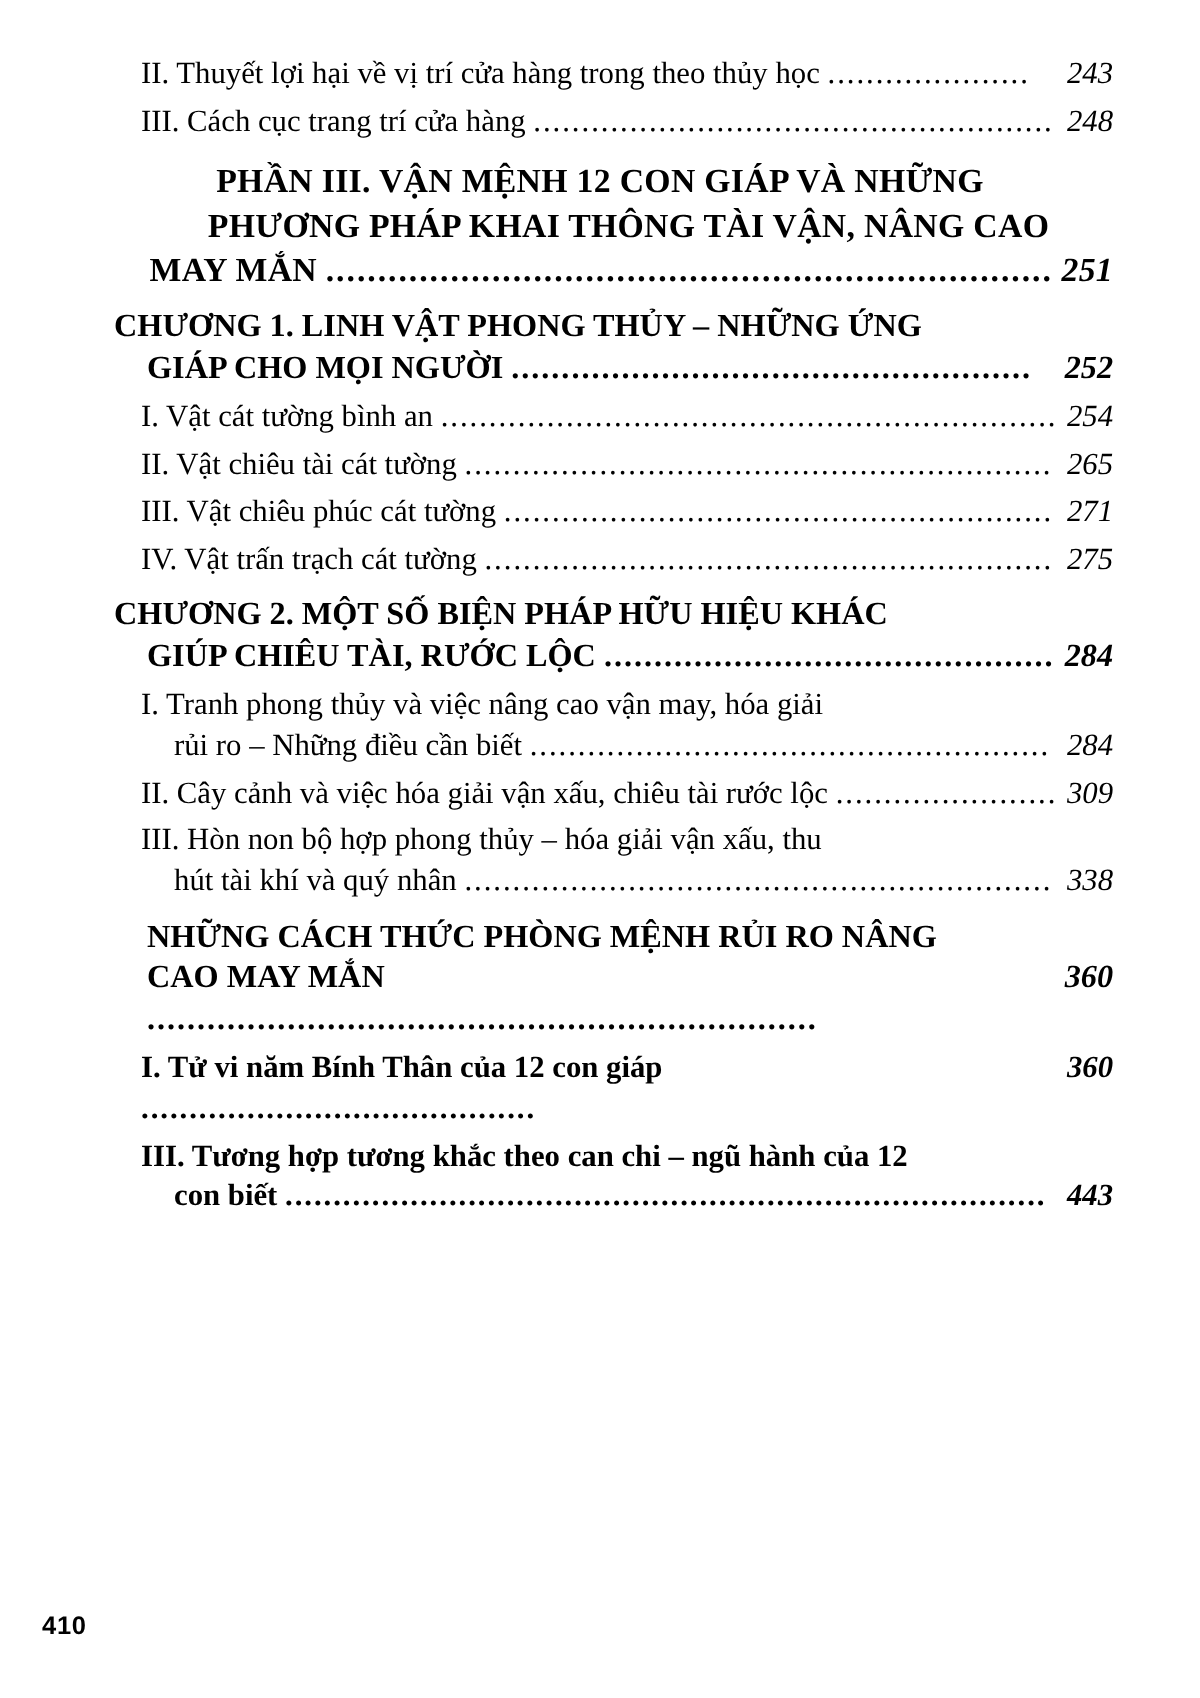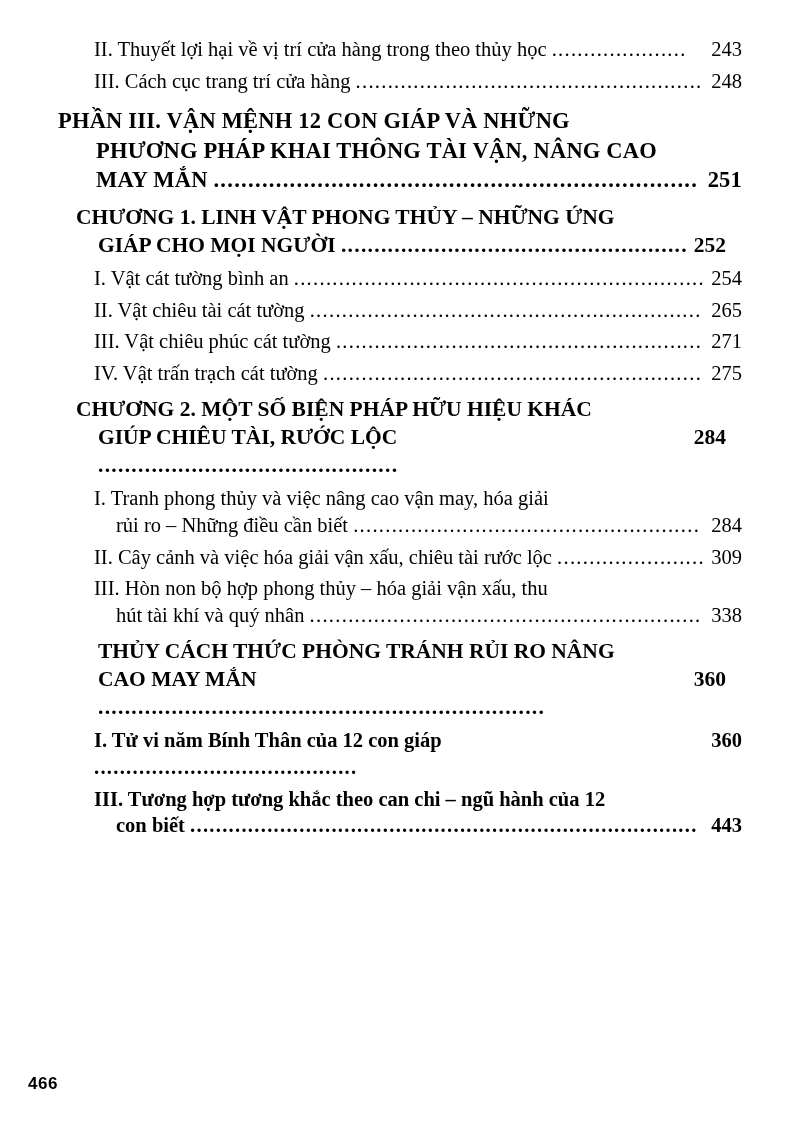--- a/index.html
+++ b/index.html
@@ -41,40 +41,42 @@
     
   }
   .leader {
     display: inline;
     letter-spacing: 1.3px;
     word-spacing: 0px;
   }
   .pg {
     float: right;
     margin-left: 2px;
+    font-style: italic;
   }
   
   .lvl-part {
     font-weight: bold;
     font-size: 22.5px;
     letter-spacing: 0.2px;
     margin: 12px 0 4px 0;
+    text-align: center;
   }
   .lvl-part .body {
     padding-left: 0;
     text-indent: 0;
   }
   .lvl-part .cont {
     display: block;
     padding-left: 38px;
   }
   .lvl-chap {
     font-weight: bold;
     font-size: 21.5px;
-    margin: 10px 16px 3px 0;
+    margin: 10px 0 3px 0;
     padding-left: 18px;
   }
   .lvl-chap .cont {
     display: block;
     padding-left: 22px;
   }
   .lvl-sec {
     font-size: 20.5px;
     margin: 5px 0 3px 0;
     padding-left: 36px;
@@ -137,25 +139,25 @@
         <div class="cont"><span class="pg">284</span><span class="txt">rủi ro – Những điều cần biết </span><span class="leader">......................................................</span></div>
       </div>
       <div class="entry lvl-sec">
         <div class="body"><span class="pg">309</span><span class="txt">II. Cây cảnh và việc hóa giải vận xấu, chiêu tài rước lộc </span><span class="leader">.......................</span></div>
       </div>
       <div class="entry lvl-sec">
         <div class="body"><span class="txt">III. Hòn non bộ hợp phong thủy – hóa giải vận xấu, thu</span></div>
         <div class="cont"><span class="pg">338</span><span class="txt">hút tài khí và quý nhân </span><span class="leader">.............................................................</span></div>
       </div>
       <div class="entry lvl-chap">
-        <div class="cont"><span class="txt">THỦY CÁCH THỨC PHÒNG TRÁNH RỦI RO NÂNG</span></div>
+        <div class="cont"><span class="txt">NHỮNG CÁCH THỨC PHÒNG MỆNH RỦI RO NÂNG</span></div>
         <div class="cont"><span class="pg">360</span><span class="txt">CAO MAY MẮN </span><span class="leader">...................................................................</span></div>
       </div>
       <div class="entry lvl-sec bold">
         <div class="body"><span class="pg">360</span><span class="txt">I. Tử vi năm Bính Thân của 12 con giáp </span><span class="leader">.........................................</span></div>
       </div>
       <div class="entry lvl-sec bold">
         <div class="body"><span class="txt">III. Tương hợp tương khắc theo can chi – ngũ hành của 12</span></div>
         <div class="cont"><span class="pg">443</span><span class="txt">con biết </span><span class="leader">...............................................................................</span></div>
       </div>
     </div>
-  <div class="folio">466</div>
+  <div class="folio">410</div>
 </div>
 
 </body></html>

